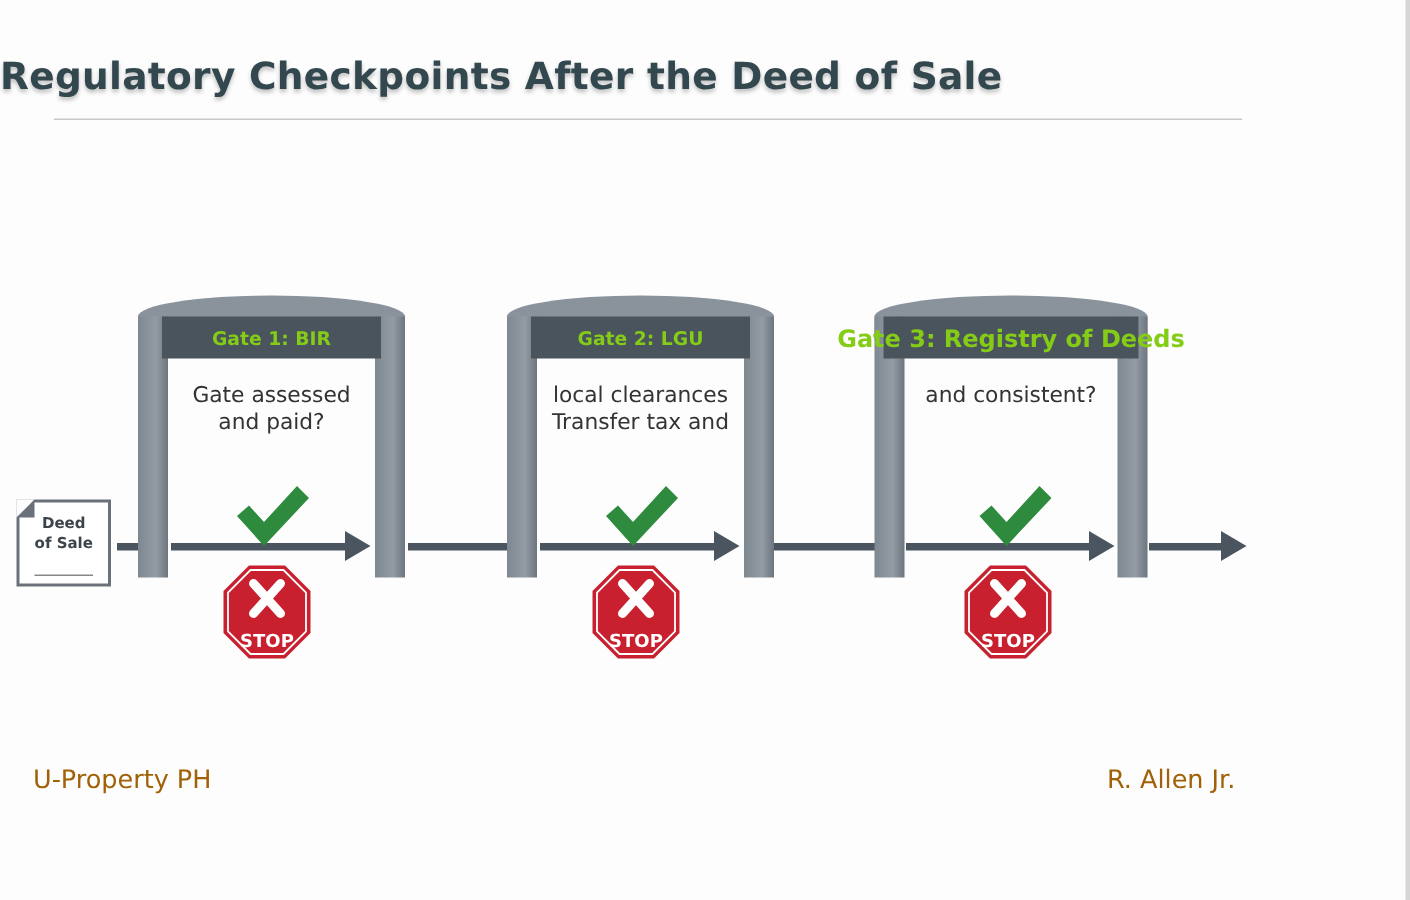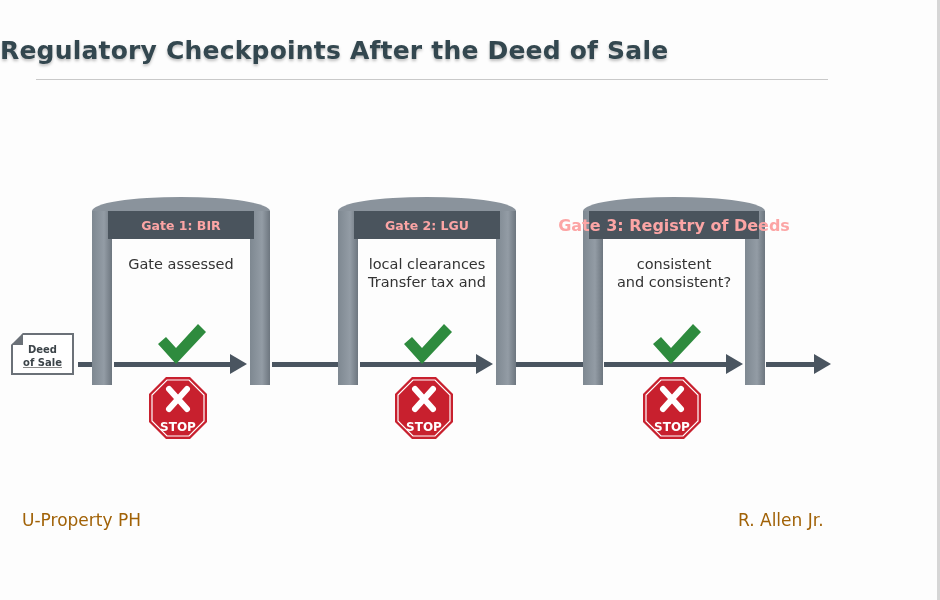--- a/index.html
+++ b/index.html
@@ -24,21 +24,21 @@
   }
   .flow-line {
     position: absolute; height: 5px; background: #4a5560; top: 362px;
   }
   .arrowhead {
     position: absolute; width: 0; height: 0;
     border-top: 10px solid transparent; border-bottom: 10px solid transparent;
     border-left: 17px solid #4a5560; top: 354px;
   }
   .deed {
-    position: absolute; left: 11px; top: 333px; width: 63px; height: 42px;
+    position: absolute; left: 11px; top: 333px; width: 63px; height: 58px;
     border: 2px solid #6b7178; background: #fff; box-sizing: border-box;
   }
   .deed .fold {
     position: absolute; left: -2px; top: -2px; width: 0; height: 0;
     border-top: 12px solid #fdfdfd; border-right: 12px solid transparent;
   }
   .deed-label {
     position: absolute; left: 0; right: 0; top: 8px; text-align: center;
     font-size: 10px; font-weight: bold; color: #3c4449; line-height: 13px;
   }
@@ -51,21 +51,21 @@
     background: #8a939c; border-radius: 50% 50% 0 0 / 14px 14px 0 0;
   }
   .pillar {
     position: absolute; top: 14px; width: 20px; height: 174px;
     background: linear-gradient(90deg, #7e8891 0%, #939ca5 60%, #6d767f 100%);
   }
   .pillar.left { left: 0; }
   .pillar.right { right: 0; }
   .sign {
     position: absolute; left: 16px; right: 16px; top: 14px; height: 28px;
-    background: #4a545d; color: #fca5a5; font-weight: bold; font-size: 12.5px;
+    background: #4a545d; color: #84cc16; font-weight: bold; font-size: 12.5px;
     display: flex; align-items: center; justify-content: center; white-space: nowrap;
   }
   .question {
     position: absolute; left: 20px; right: 20px; top: 58px; text-align: center;
     font-size: 14.5px; color: #333; line-height: 18px;
   }
   .check { position: absolute; width: 52px; height: 44px; top: 322px; }
   .stop { position: absolute; width: 60px; height: 64px; top: 376px; }
   .footer {
     position: absolute; top: 510px; font-size: 17px; color: #a16207;
@@ -104,41 +104,41 @@
 <div class="flow-line" style="left:766px;width:50px"></div>
 <div class="arrowhead" style="left:814px"></div>
 
 <div class="gate" style="left:92px">
   <div class="arch"></div>
   <div class="pillar left"></div>
   <div class="pillar right"></div>
   <div class="sign">Gate 1: BIR</div>
   <div class="question">
     <div>Gate assessed</div>
+    <div>and paid?</div>
   </div>
 </div>
 
 <div class="gate" style="left:338px">
   <div class="arch"></div>
   <div class="pillar left"></div>
   <div class="pillar right"></div>
   <div class="sign">Gate 2: LGU</div>
   <div class="question">
     <div>local clearances</div>
     <div>Transfer tax and</div>
   </div>
 </div>
 
 <div class="gate" style="left:583px;width:182px">
   <div class="arch"></div>
   <div class="pillar left"></div>
   <div class="pillar right"></div>
   <div class="sign" style="left:6px;right:6px;font-size:16px">Gate 3: Registry of Deeds</div>
   <div class="question">
-    <div>consistent</div>
     <div>and consistent?</div>
   </div>
 </div>
 
 <svg class="check" style="left:156px" viewBox="0 0 52 44">
   <polygon points="2,22 10,15 20,26 42,2 50,10 20,42" fill="#2e8b3e"></polygon>
 </svg>
 <svg class="check" style="left:402px" viewBox="0 0 52 44">
   <polygon points="2,22 10,15 20,26 42,2 50,10 20,42" fill="#2e8b3e"></polygon>
 </svg>

